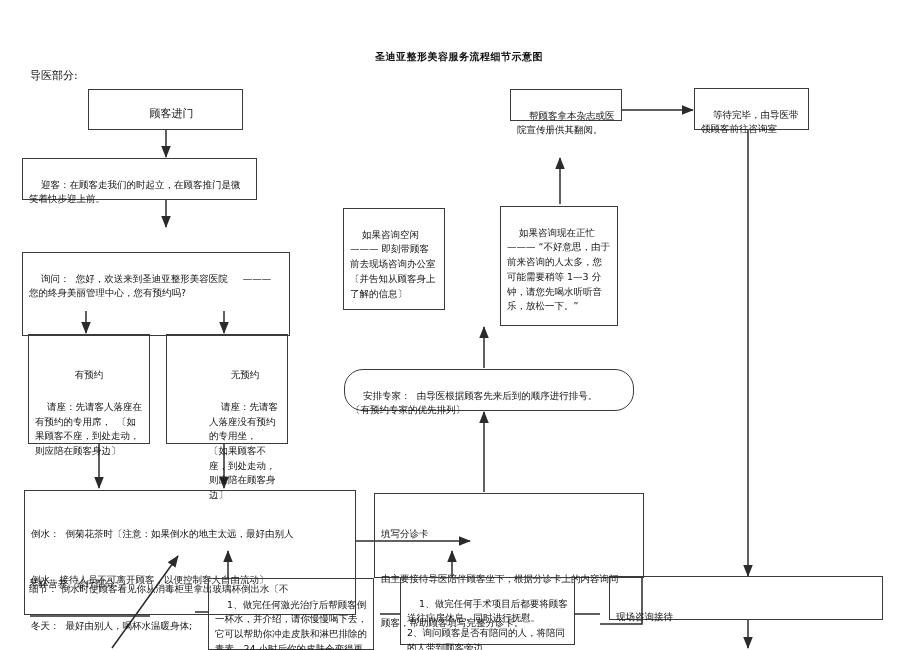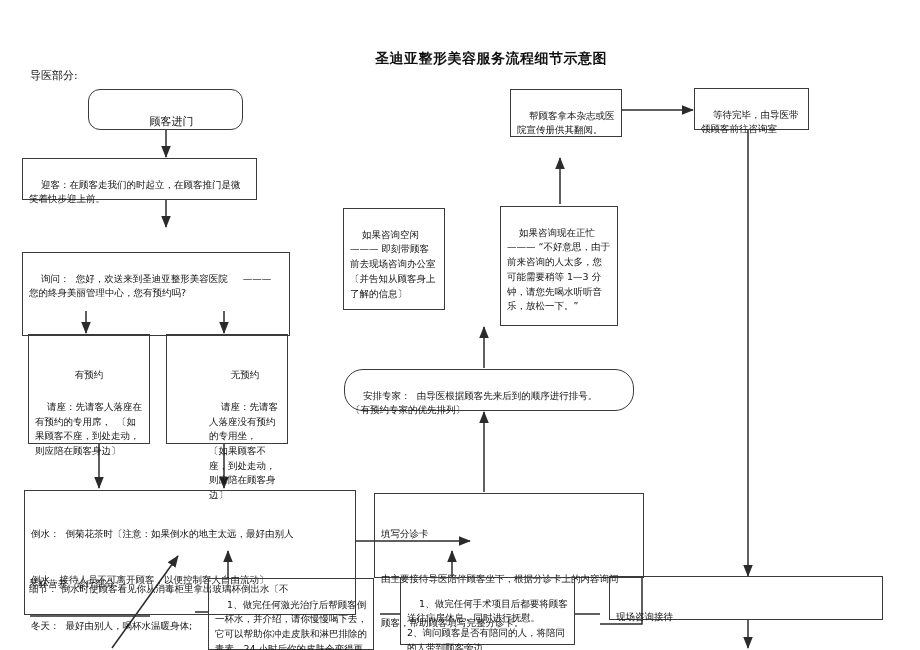--- a/index.html
+++ b/index.html
@@ -23,21 +23,21 @@
     padding:4px 6px;
     line-height:1.55;
     font-size:9.5px;
     color:#111;
     white-space:pre-wrap;
     overflow:visible;
   }
   .node.center{text-align:center;}
   .title-c{
     position:absolute;
-    font-size:14px;
+    font-size:10px;
     font-weight:bold;
     letter-spacing:.5px;
     color:#111;
     white-space:nowrap;
   }
   .plain{
     position:absolute;
     font-size:11px;
     color:#111;
     white-space:nowrap;
@@ -102,21 +102,21 @@
       <path d="M195,612 L208,612"></path>
       <path d="M380,614 L400,614"></path>
       <path d="M575,614 L600,614"></path>
     </g>
   </svg>
 
   <div class="title-c" style="left:375px;top:50px;">圣迪亚整形美容服务流程细节示意图</div>
 
   <div class="plain" style="left:30px;top:68px;">导医部分:</div>
 
-  <div class="node center" style="left:88px;top:89px;width:155px;height:41px;padding-top:8px;border-radius:12px;">
+  <div class="node center" style="left:88px;top:89px;width:155px;height:41px;padding-top:0;">
     <span class="big">顾客进门</span>
   </div>
 
   <div class="node" style="left:22px;top:158px;width:235px;height:42px;">
     <span>迎客：在顾客走我们的时起立，在顾客推门是微笑着快步迎上前。</span>
   </div>
 
   <div class="node" style="left:22px;top:228px;width:268px;height:84px;margin-top:24px;">
     <span>询问：  您好，欢送来到圣迪亚整形美容医院     ——— 您的终身美丽管理中心，您有预约吗?</span>
   </div>
@@ -137,21 +137,21 @@
     <span class="hdr-left">冬天：  最好由别人，喝杯水温暖身体;</span>
     
     
     
     
   </div>
 
   <div class="overlap" style="left:29px;top:578px;">琴杯营养、诊疗部分:</div>
   <div class="overlap" style="left:29px;top:583px;">细节：  倒水时使顾客看见你从消毒柜里拿出玻璃杯倒出水〔不</div>
 
-  <div class="node" style="left:510px;top:89px;width:112px;height:48px;">
+  <div class="node" style="left:510px;top:89px;width:112px;height:32px;">
     <span>帮顾客拿本杂志或医院宣传册供其翻阅。</span>
   </div>
 
   <div class="node" style="left:694px;top:88px;width:115px;height:42px;">
     <span>等待完毕，由导医带领顾客前往咨询室</span>
   </div>
 
   <div class="node" style="left:343px;top:208px;width:102px;height:102px;">
     <span>如果咨询空闲  ——— 即刻带顾客前去现场咨询办公室〔并告知从顾客身上了解的信息〕</span>
   </div>

